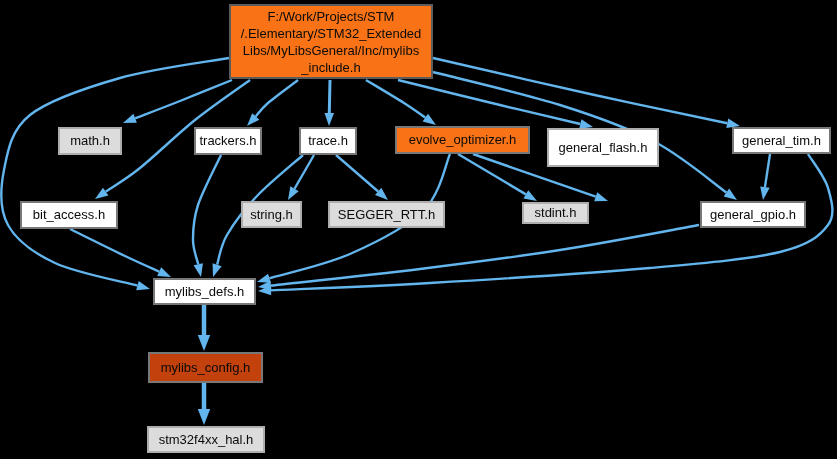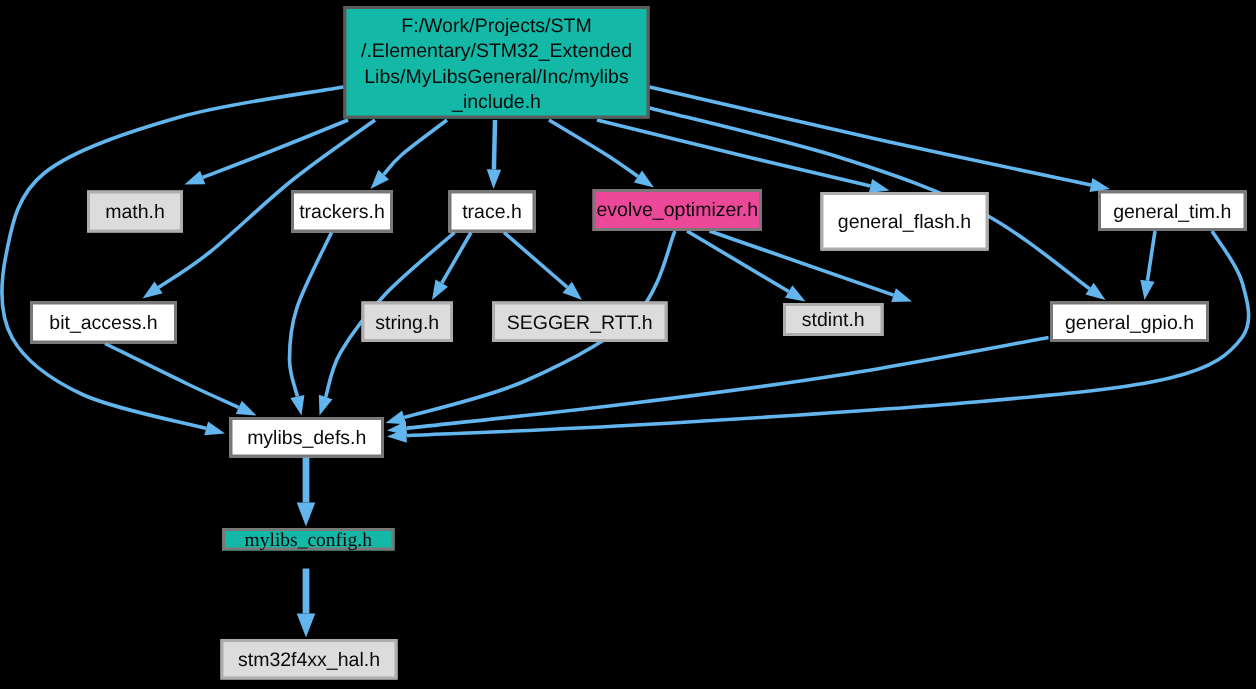--- a/index.html
+++ b/index.html
@@ -100,31 +100,31 @@
       <g>
         <path d="M 204 305 L 204 335" fill="none" stroke="#63b5ee" stroke-width="4.5"></path>
         <polygon points="204,351 197.8,335 210.2,335" fill="#63b5ee"></polygon>
       </g>
       <g>
         <path d="M 204 379 L 204 409" fill="none" stroke="#63b5ee" stroke-width="4.5"></path>
         <polygon points="204,425 197.8,409 210.2,409" fill="#63b5ee"></polygon>
       </g>
     </svg>
 
-<div class="node root" style="left: 229px; top: 4px; width: 204px; height: 75px; background: #14b8a6; border-color: rgb(92, 92, 92);">F:/Work/Projects/STM
+<div class="node root" style="left: 229px; top: 4px; width: 204px; height: 75px; background: #f97316; border-color: rgb(92, 92, 92);">F:/Work/Projects/STM
 /.Elementary/STM32_Extended
 Libs/MyLibsGeneral/Inc/mylibs
 _include.h</div>
     <div class="node internal" style="left: 194px; top: 127px; width: 68px; height: 28px; background: rgb(255, 255, 255); border-color: rgb(120, 120, 120);">trackers.h</div>
     <div class="node external" style="left: 58px; top: 127px; width: 64px; height: 28px; background: rgb(220, 220, 220); border-color: rgb(173, 173, 173);">math.h</div>
     <div class="node internal" style="left: 299px; top: 127px; width: 58px; height: 28px; background: rgb(255, 255, 255); border-color: rgb(120, 120, 120);">trace.h</div>
-    <div class="node internal" style="left: 395px; top: 126px; width: 113px; height: 28px; background: #ec4899; border-color: rgb(120, 120, 120);">evolve_optimizer.h</div>
+    <div class="node internal" style="left: 395px; top: 126px; width: 135px; height: 28px; background: #f97316; border-color: rgb(120, 120, 120);">evolve_optimizer.h</div>
     <div class="node external" style="left: 547px; top: 128px; width: 112px; height: 39px; background: #ffffff; border-color: rgb(173, 173, 173);">general_flash.h</div>
     <div class="node internal" style="left: 732px; top: 127px; width: 99px; height: 27px; background: rgb(255, 255, 255); border-color: rgb(120, 120, 120);">general_tim.h</div>
     <div class="node internal" style="left: 20px; top: 201px; width: 98px; height: 28px; background: rgb(255, 255, 255); border-color: rgb(120, 120, 120);">bit_access.h</div>
     <div class="node external" style="left: 241px; top: 201px; width: 61px; height: 27px; background: rgb(220, 220, 220); border-color: rgb(173, 173, 173);">string.h</div>
     <div class="node external" style="left: 328px; top: 201px; width: 117px; height: 27px; background: rgb(220, 220, 220); border-color: rgb(173, 173, 173);">SEGGER_RTT.h</div>
     <div class="node external" style="left: 522px; top: 202px; width: 67px; height: 22px; background: rgb(220, 220, 220); border-color: rgb(173, 173, 173);">stdint.h</div>
     <div class="node internal" style="left: 700px; top: 201px; width: 106px; height: 27px; background: rgb(255, 255, 255); border-color: rgb(120, 120, 120);">general_gpio.h</div>
     <div class="node internal" style="left: 153px; top: 278px; width: 103px; height: 27px; background: rgb(255, 255, 255); border-color: rgb(120, 120, 120);">mylibs_defs.h</div>
-    <div class="node internal" style="left: 148px; top: 352px; width: 115px; height: 15px; background: #14b8a6; border-color: rgb(120, 120, 120); font-family: Liberation Serif, serif;">mylibs_config.h</div>
+    <div class="node internal" style="left: 148px; top: 352px; width: 115px; height: 31px; background: #c2410c; border-color: rgb(120, 120, 120);">mylibs_config.h</div>
     <div class="node external" style="left: 147px; top: 426px; width: 118px; height: 27px; background: rgb(220, 220, 220); border-color: rgb(173, 173, 173);">stm32f4xx_hal.h</div>
   </div>
 
 </body></html>

